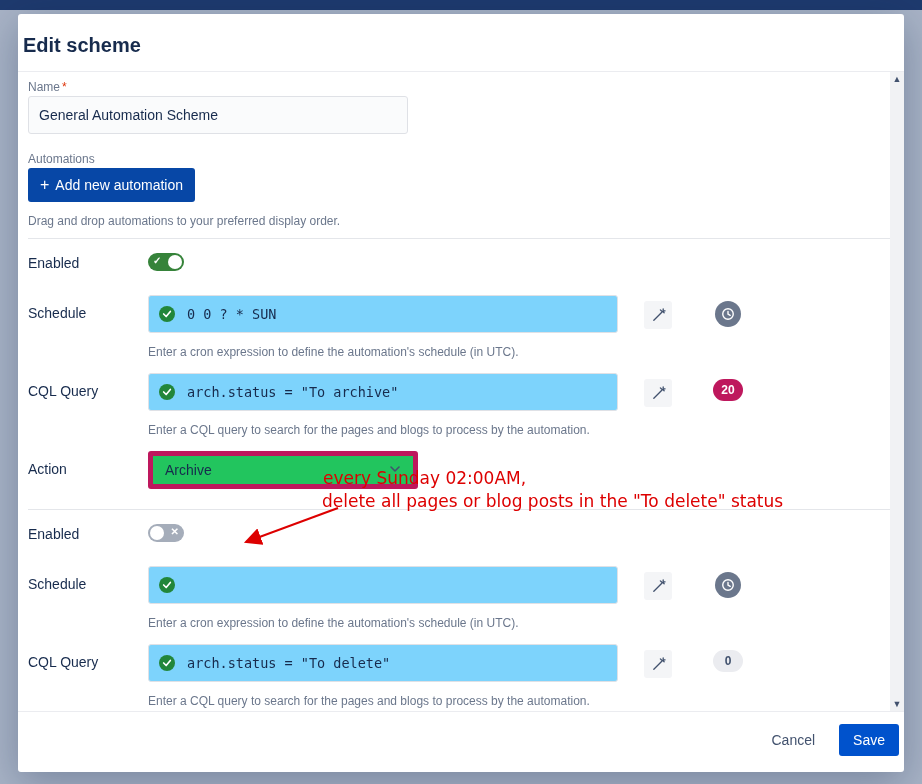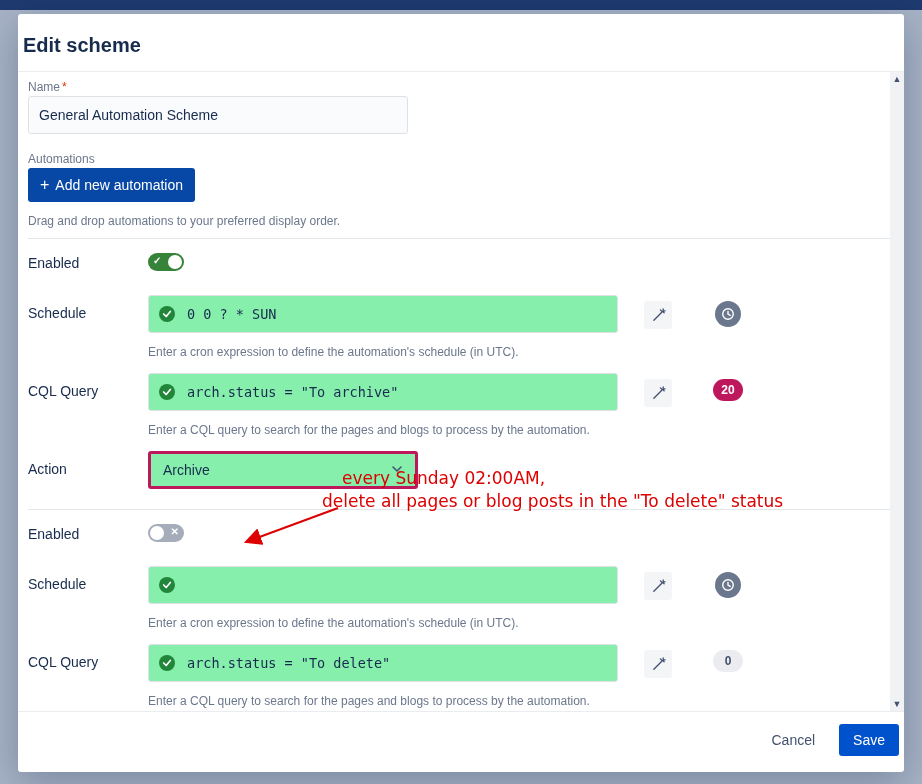--- a/index.html
+++ b/index.html
@@ -104,40 +104,40 @@
   .toggle .tgl-mark {
     position:absolute; top:2px; font-size:10px; font-weight:700;
     color:#fff;
   }
   .toggle.on .tgl-mark { left:5px; }
   .toggle.off .tgl-mark { right:5px; }
 
   .input-row {
     display:flex; align-items:center;
     border:1px solid #dfe1e6; border-radius:3px;
-    background:#86efac; height:38px;
+    background:#7dd3fc; height:38px;
     width:100%;
   }
   .valid-dot {
     width:16px; height:16px; border-radius:50%;
     background:#22863a; margin:0 10px;
     display:flex; align-items:center; justify-content:center;
   }
   .valid-dot svg { width:10px; height:10px; }
   .input-row input {
     flex:1; border:none; background:transparent;
     font-family: ui-monospace, SFMono-Regular, Menlo, Consolas, monospace;
     font-size:13.5px; color:#172b4d; outline:none;
     padding-right:10px;
   }
 
   .select-box {
     width:270px; height:38px;
-    border:3px solid #be185d; border-radius:3px;
-    background:#86efac;
+    border:5px solid #be185d; border-radius:3px;
+    background:#22c55e;
     display:flex; align-items:center; justify-content:space-between;
     padding:0 12px; cursor:pointer; font-size:14px; color:#172b4d;
   }
   .select-box .chev { color:#42526e; }
 
   .side-icon-cell {
     display:flex; align-items:center; justify-content:center;
     padding-top:6px;
   }
   .wand-btn {
@@ -405,21 +405,21 @@
                   <path d="M2 4 L6 8 L10 4" stroke="#42526e" stroke-width="1.6" fill="none" stroke-linecap="round" stroke-linejoin="round"></path>
                 </svg>
             </span>
           </div>
         </div>
         <div></div>
           <div></div>
       </div>
 
       
-      <div class="annotation-text" style="left:324px; top:395px;">every Sunday 02:00AM,</div>
+      <div class="annotation-text" style="left:305px; top:395px;">every Sunday 02:00AM,</div>
       <div class="annotation-text" style="left:304px; top:418px;">delete all pages or blog posts in the "To delete" status</div>
       <svg class="arrow-layer" width="880" height="720">
         <defs>
           <marker id="arrowhead" markerWidth="8" markerHeight="8" refX="7" refY="4" orient="auto">
             <path d="M0,0 L8,4 L0,8 Z" fill="#dd0000"></path>
           </marker>
         </defs>
         <line x1="320" y1="436" x2="228" y2="470" stroke="#dd0000" stroke-width="2.2" marker-end="url(#arrowhead)"></line>
       </svg>
 

